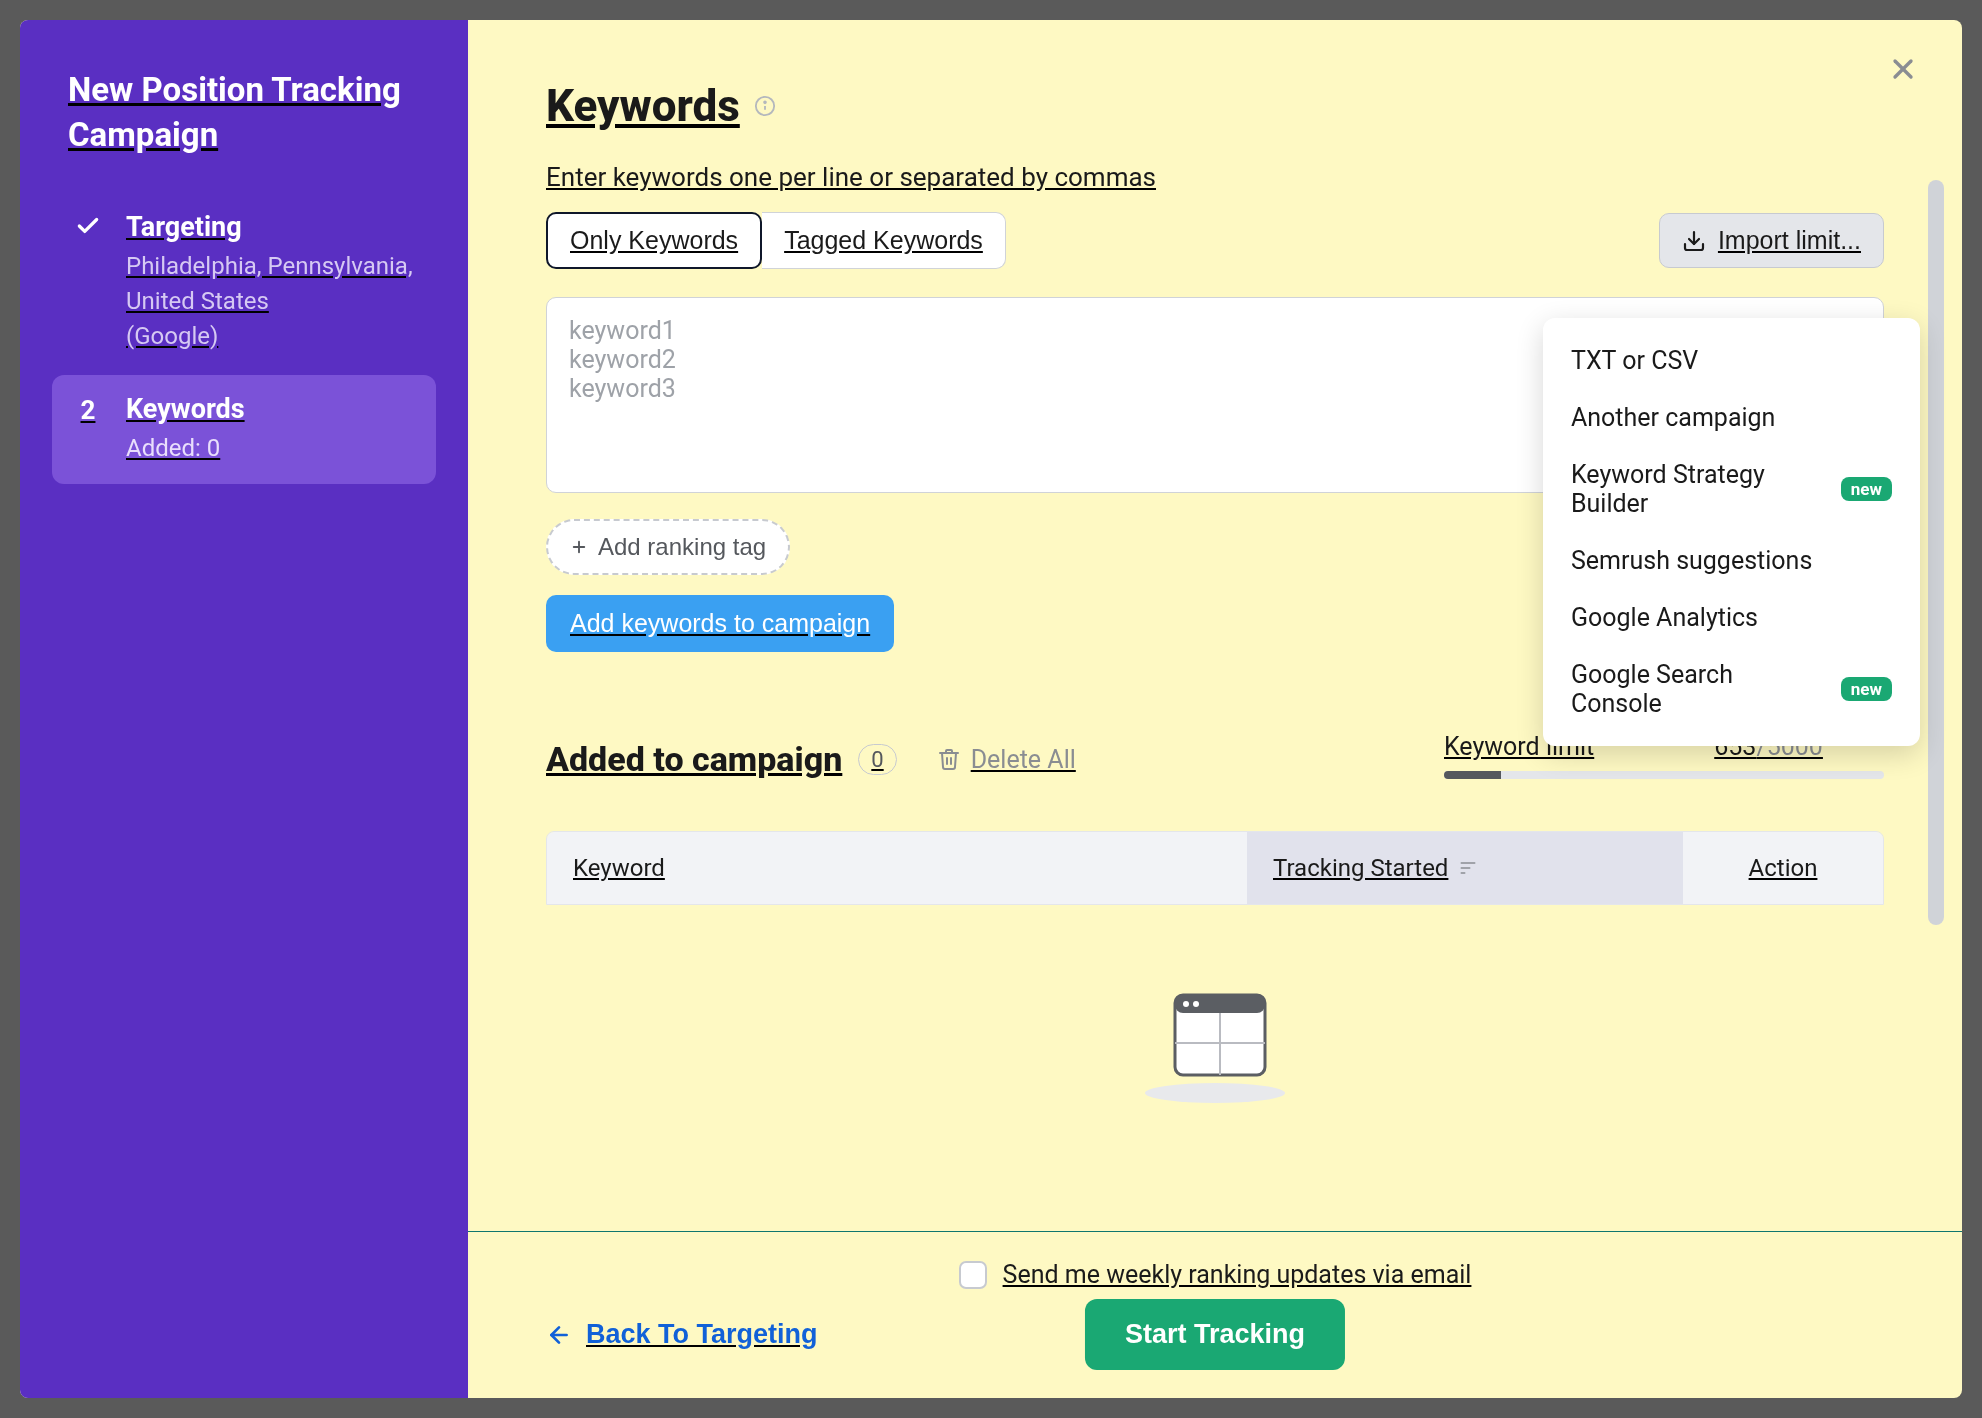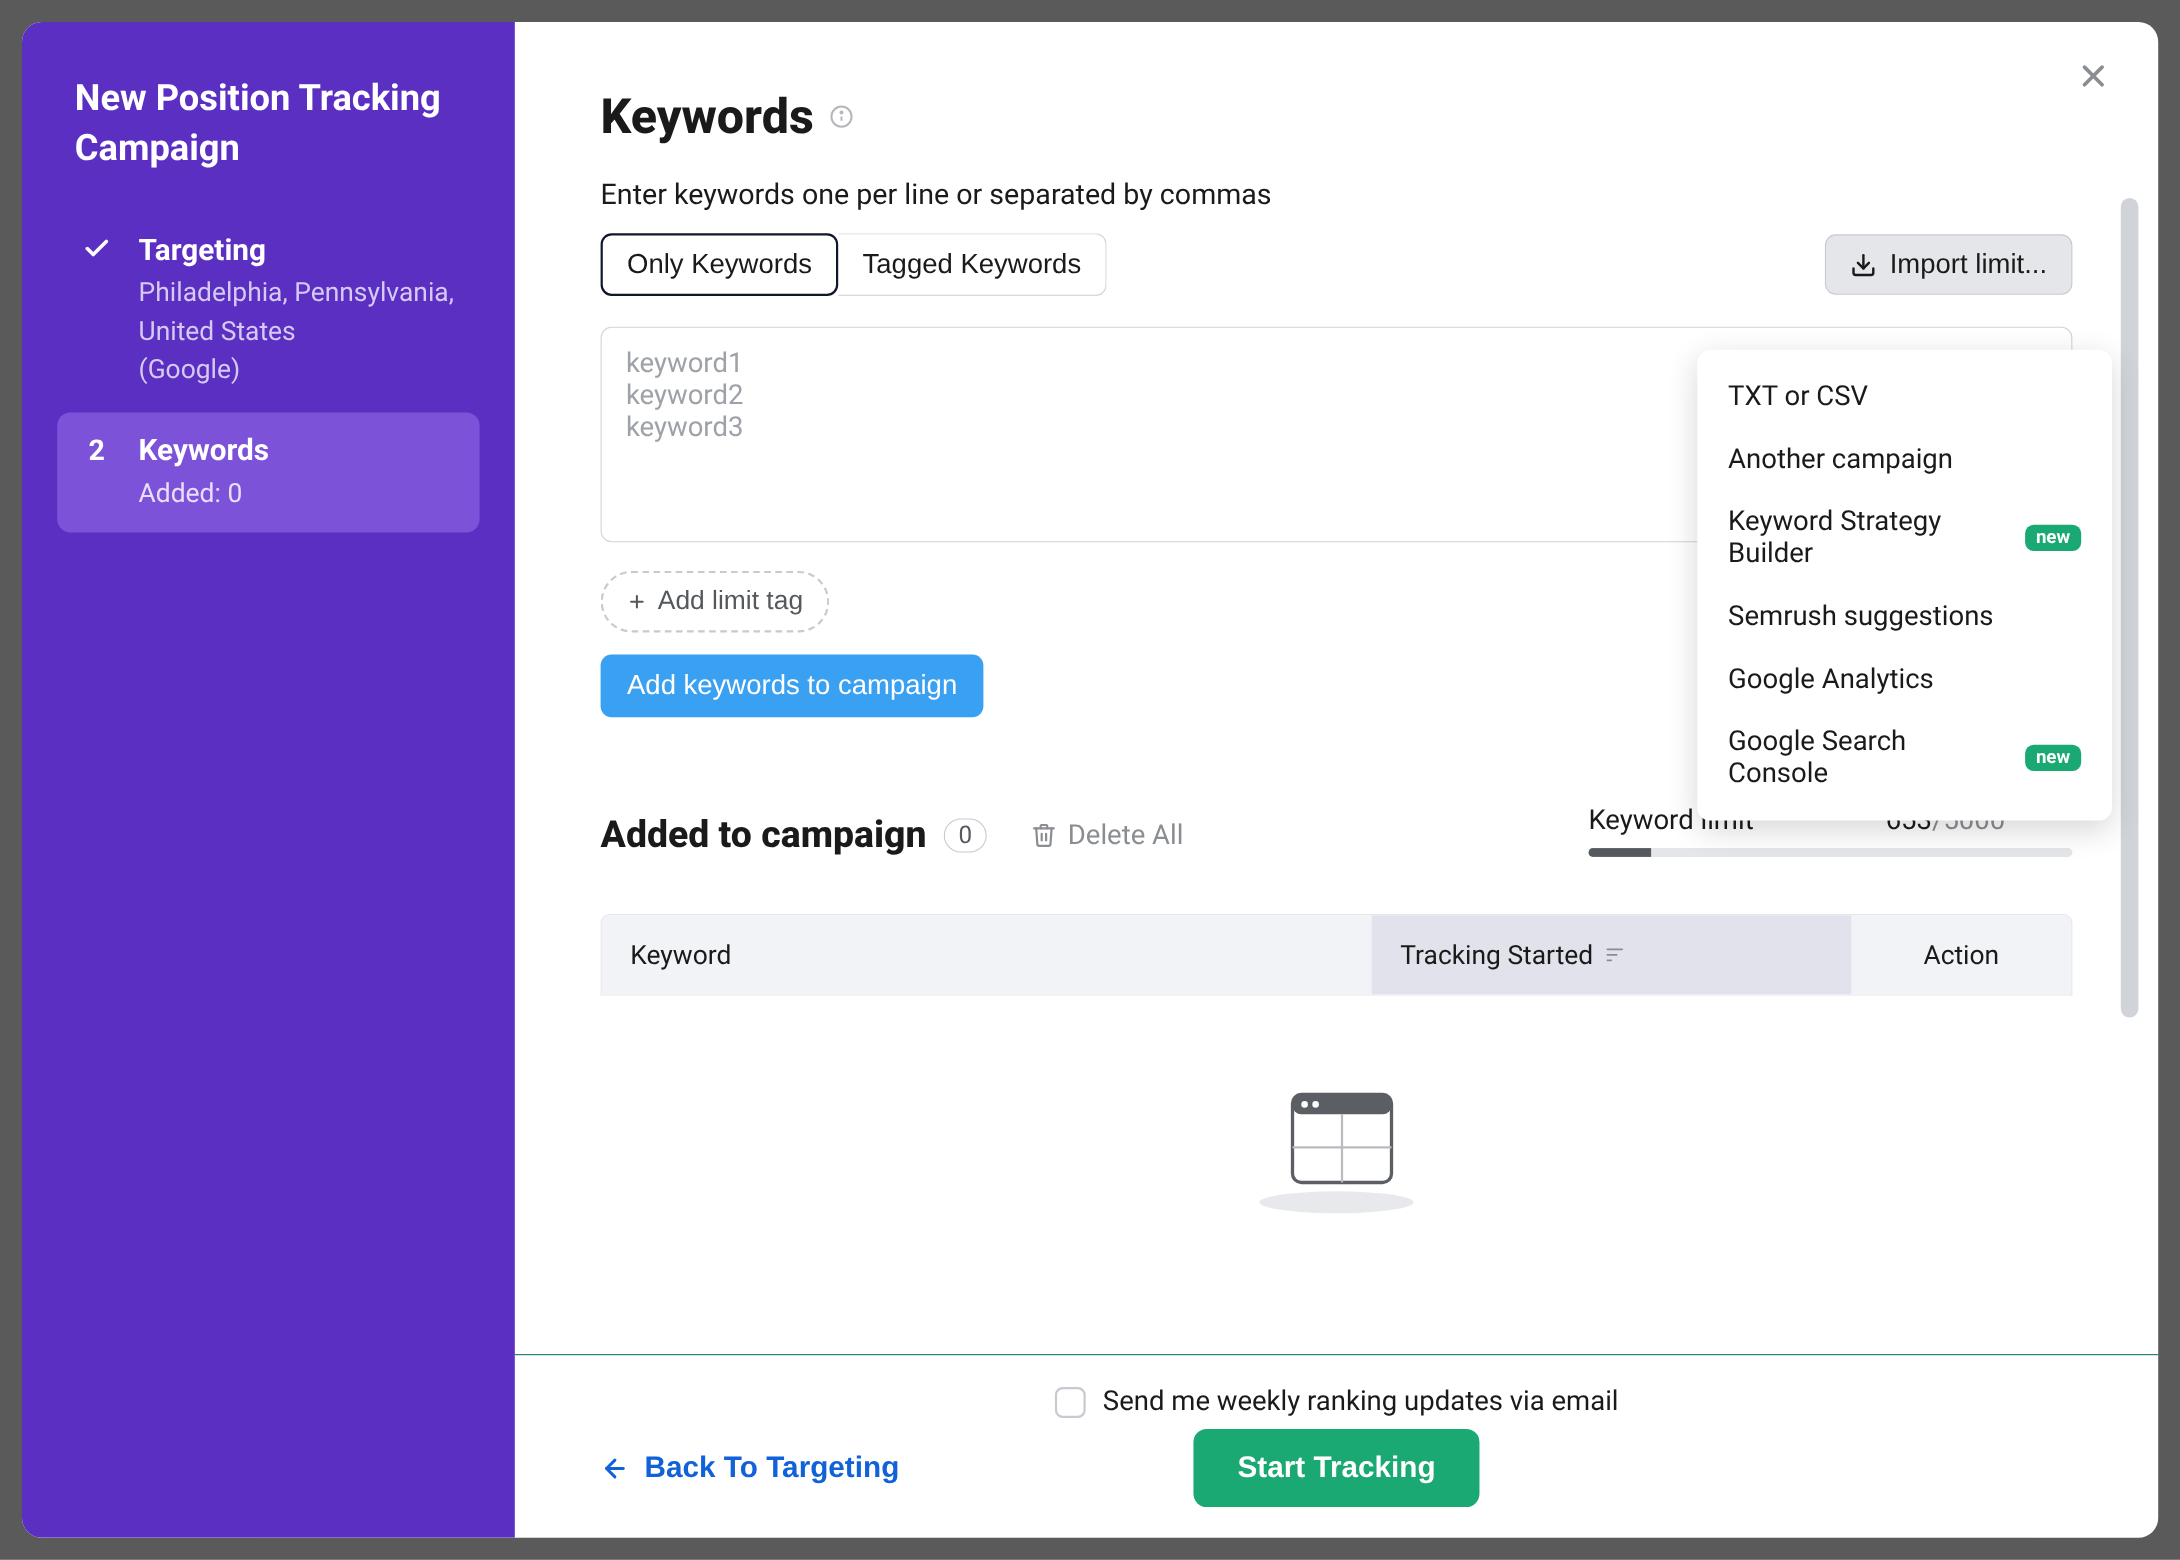--- a/index.html
+++ b/index.html
@@ -6,25 +6,26 @@
 body {
   font-family: -apple-system, BlinkMacSystemFont, "Segoe UI", Roboto, Helvetica, Arial, sans-serif;
   background: #5a5a5a;
   width: 1982px;
   height: 1418px;
   padding: 20px;
 }
 .modal {
   width: 1942px;
   height: 1378px;
-  background: #ffffff;
-  border-radius: 18px;
+  background: #fef9c3;
+  border-radius: 8px;
   display: flex;
   overflow: hidden;
   position: relative;
+  text-decoration: underline;
 }
 .sidebar {
   width: 448px;
   background: #5a2fc2;
   color: #fff;
   padding: 48px 32px;
   flex-shrink: 0;
 }
 .sidebar-title {
   font-size: 33px;
@@ -448,21 +449,21 @@
 
       <textarea class="keyword-textarea" placeholder="keyword1
 keyword2
 keyword3" style=""></textarea>
 
       <button class="add-tag-btn">
         <svg class="plus-icon" viewBox="0 0 24 24" fill="none" stroke="currentColor" stroke-width="2.5" stroke-linecap="round">
             <line x1="12" y1="5" x2="12" y2="19"></line>
             <line x1="5" y1="12" x2="19" y2="12"></line>
           </svg>
-        <span>Add limit tag</span>
+        <span>Add ranking tag</span>
       </button>
 
       <button class="add-kw-btn">Add keywords to campaign</button>
 
       <div class="import-dropdown">
         <div class="dd-item">
             <span>TXT or CSV</span>
           </div>
         <div class="dd-item">
             <span>Another campaign</span>

